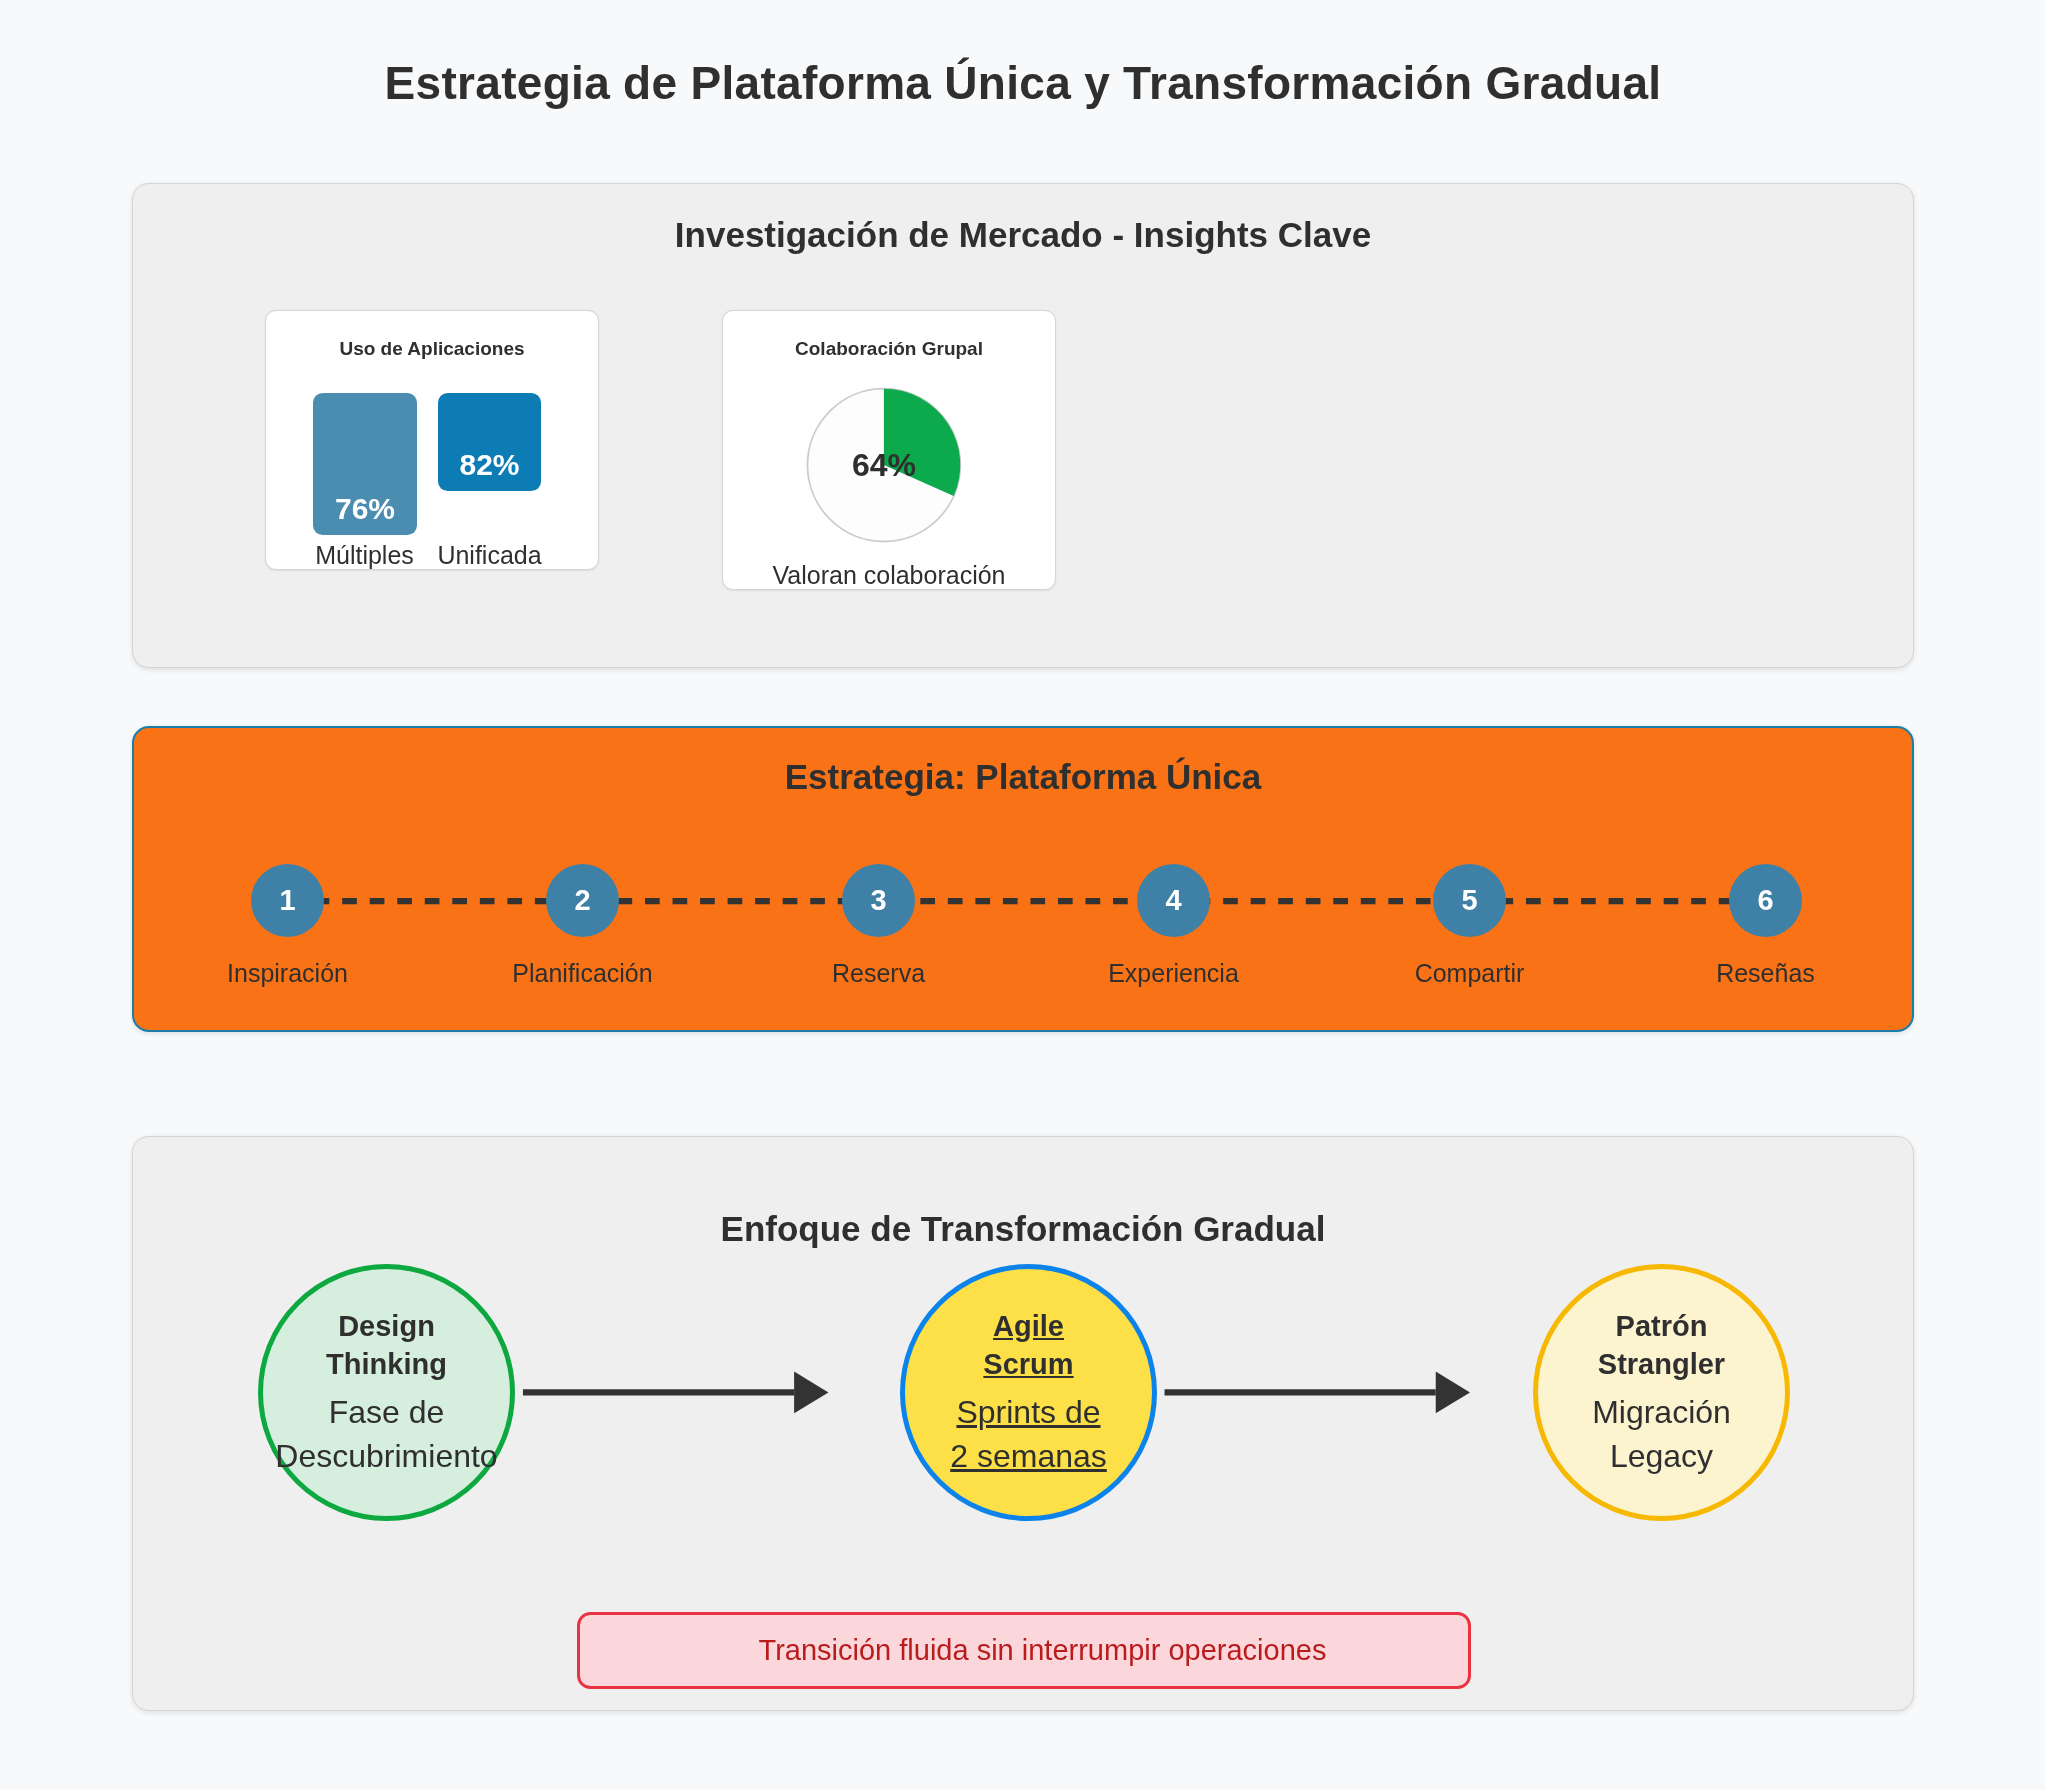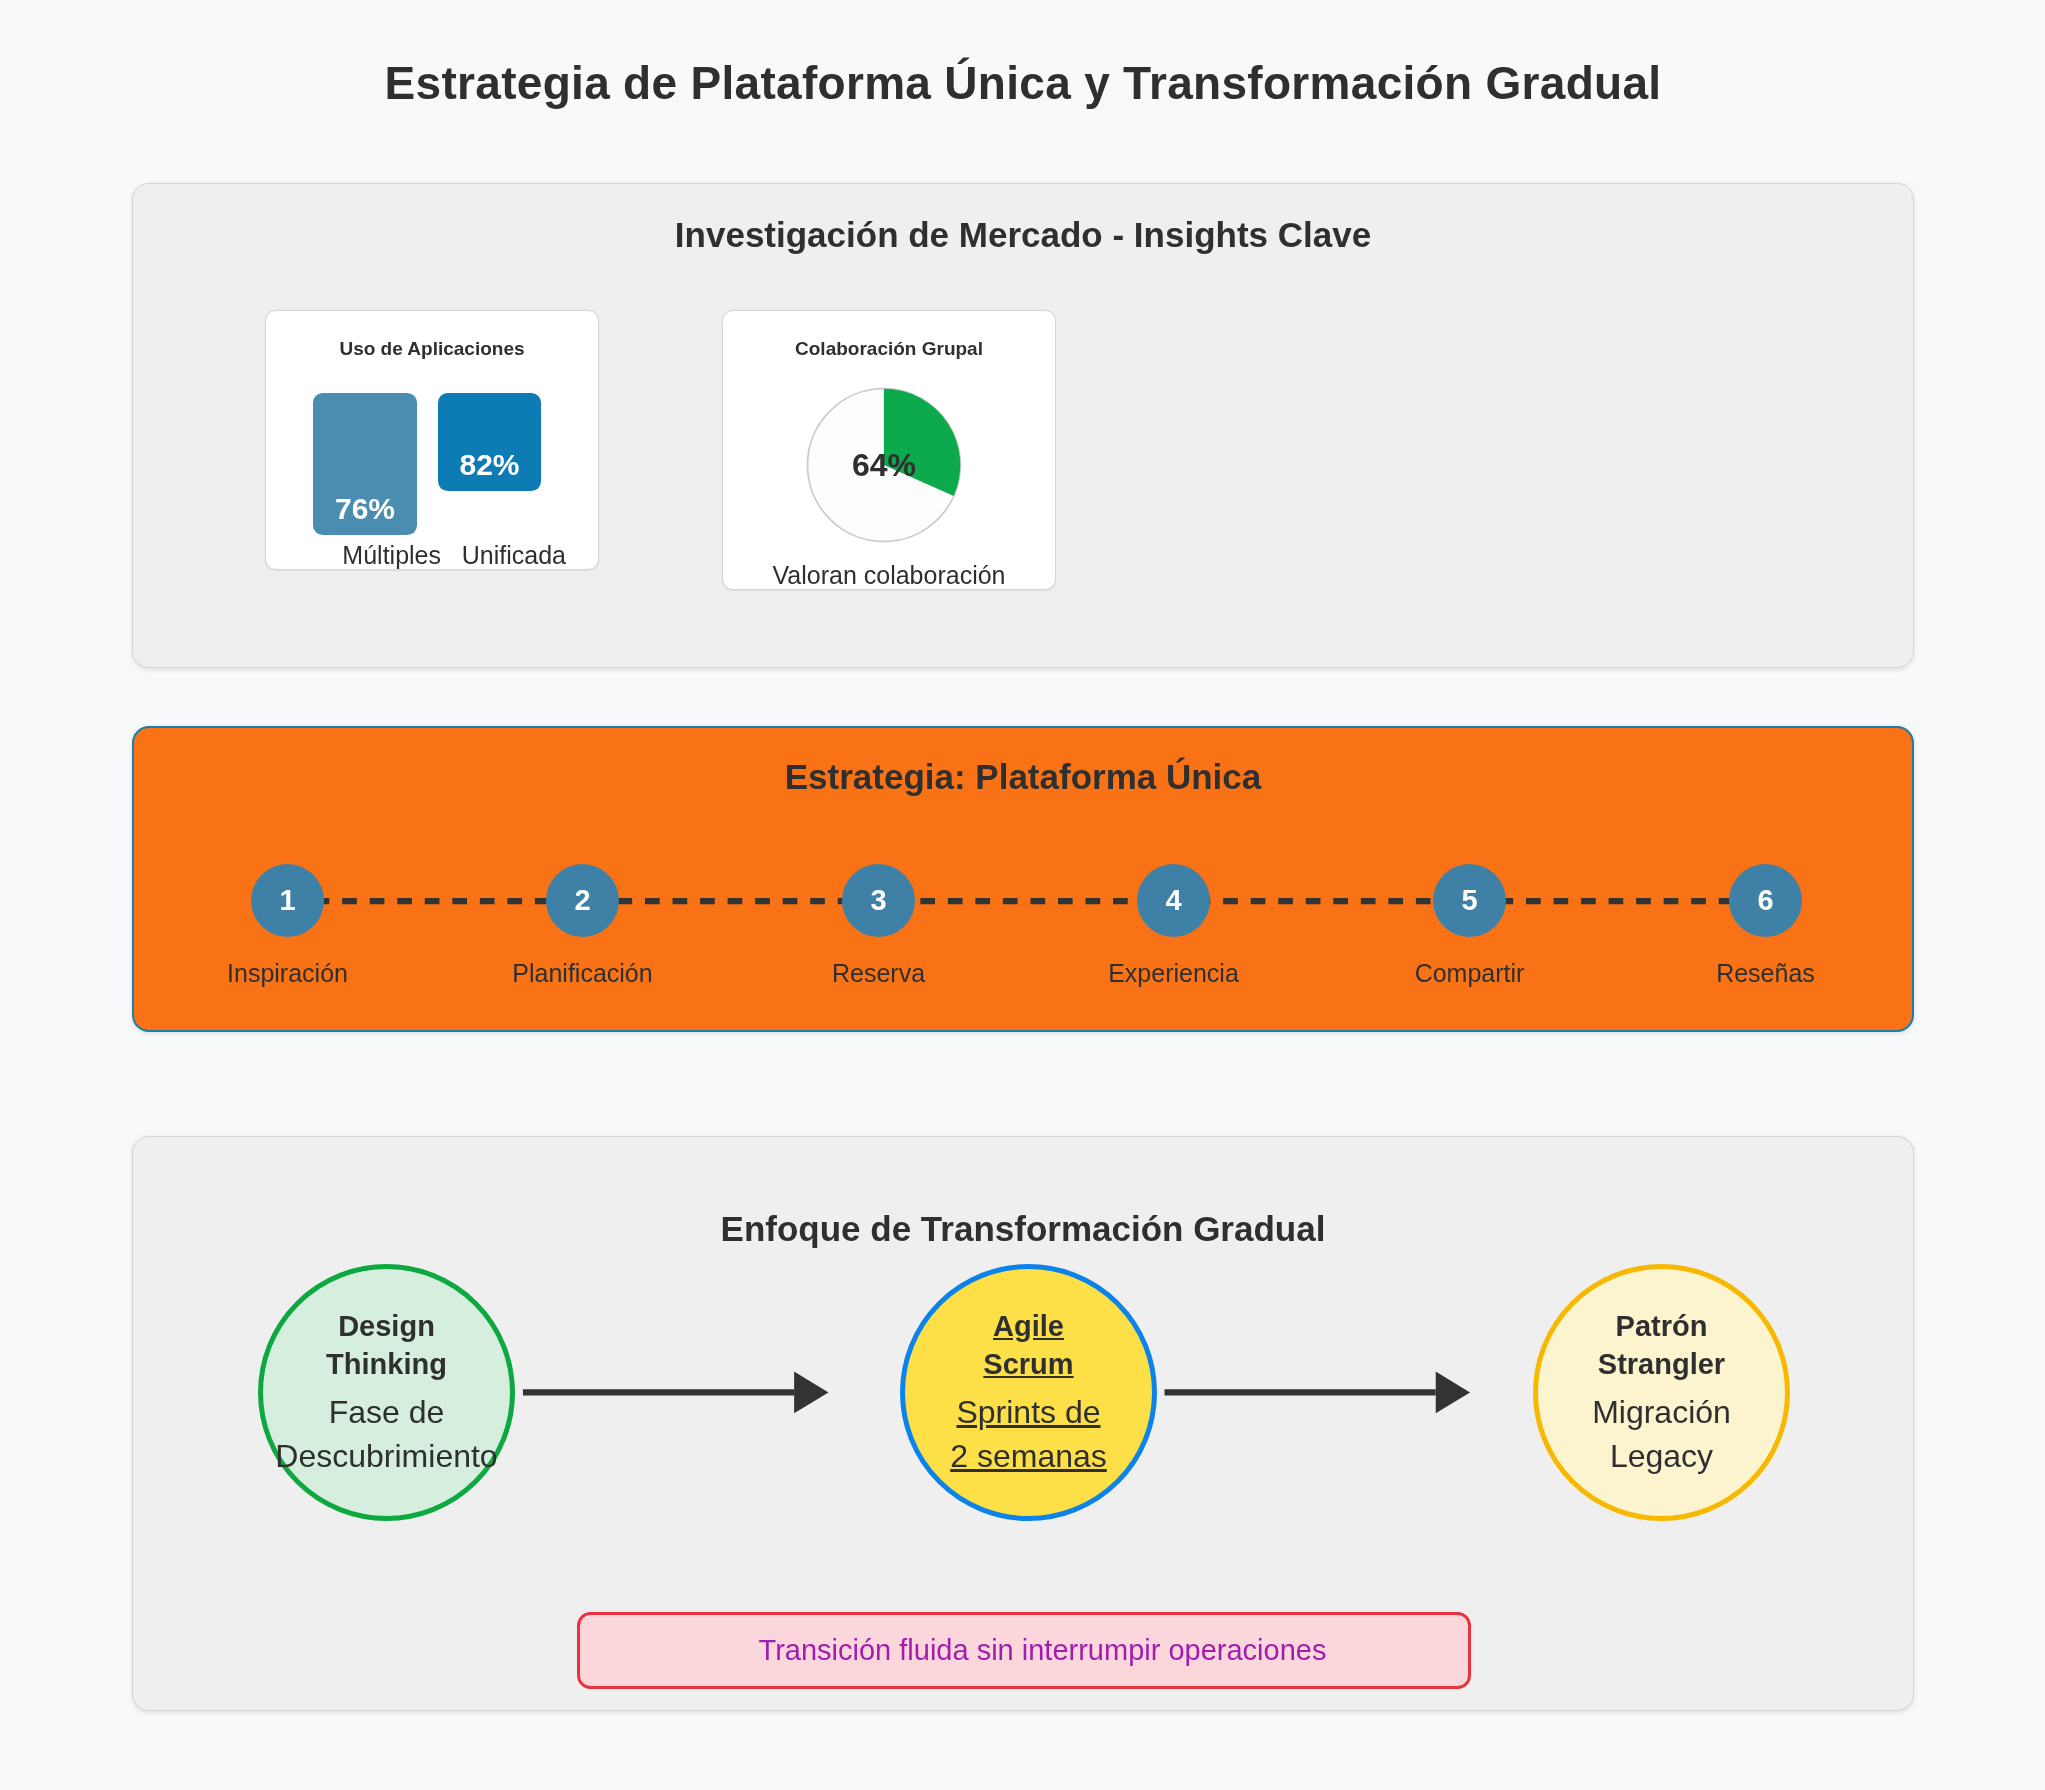--- a/index.html
+++ b/index.html
@@ -23,21 +23,21 @@
 
   #card-apps{left:132px;top:126px;width:334px;height:260px;}
   #card-collab{left:589px;top:126px;width:334px;height:280px;}
   #card-share{left:1048px;top:126px;width:334px;height:280px;}
 
   .bar{position:absolute;border-radius:9.8px;}
   .bar-multiples{left:47px;top:82px;width:104px;height:142px;background:#4b8db1;text-decoration:underline;}
   .bar-unificada{left:172px;top:82px;width:103px;height:98px;background:#0d7cb5;}
   .bar-value{position:absolute;bottom:8.6px;left:0;width:100%;text-align:center;
     color:#ffffff;font-size:30px;font-weight:700;}
-  .bar-label{position:absolute;top:230px;text-align:right;font-size:25px;color:#2f2f2f;}
+  .bar-label{position:absolute;top:230px;text-align:center;font-size:25px;color:#2f2f2f;}
   .bar-label.l1{left:22px;width:153px;}
   .bar-label.l2{left:147px;width:153px;}
 
   .pie-svg{position:absolute;left:0;top:0;}
   .pie-value{position:absolute;left:161px;top:154px;transform:translate(-50%,-50%);
     font-size:32px;font-weight:700;color:#2f2f2f;}
 
   
   #sec-strategy{top:726px;height:306px;}
   .tl-svg{position:absolute;left:0;top:0;}
@@ -53,21 +53,21 @@
   .phase.green{background:#d5eedd;border:5.5px solid #0ea841;}
   .phase.blue{background:#fde047;border:5.5px solid #0b83ea;text-decoration:underline;}
   .phase.yellow{background:#fcf3cf;border:5.5px solid #f6b800;}
   .phase-line{font-size:29px;font-weight:700;color:#2f2f2f;line-height:1.32;}
   .phase-sub{font-size:32px;color:#2f2f2f;line-height:1.38;margin-top:6.1px;}
 
   .arrows-svg{position:absolute;left:0;top:0;}
 
   .note{position:absolute;left:444px;top:475px;width:894px;height:77px;
     background:#fbd7dc;border:3.1px solid #ea3340;border-radius:13.5px;
-    text-align:center;line-height:71px;font-size:29px;color:#a21caf;padding-left:37px;}
+    text-align:center;line-height:71px;font-size:29px;color:#b91c1c;padding-left:37px;}
 </style>
 </head>
 <body>
 
 <div id="canvas">
 
   <div class="page-title">Estrategia de Plataforma Única y Transformación Gradual</div>
 
   <div class="section gray" id="sec-research">
     <div class="section-title" style="top:31px;">Investigación de Mercado - Insights Clave</div>

